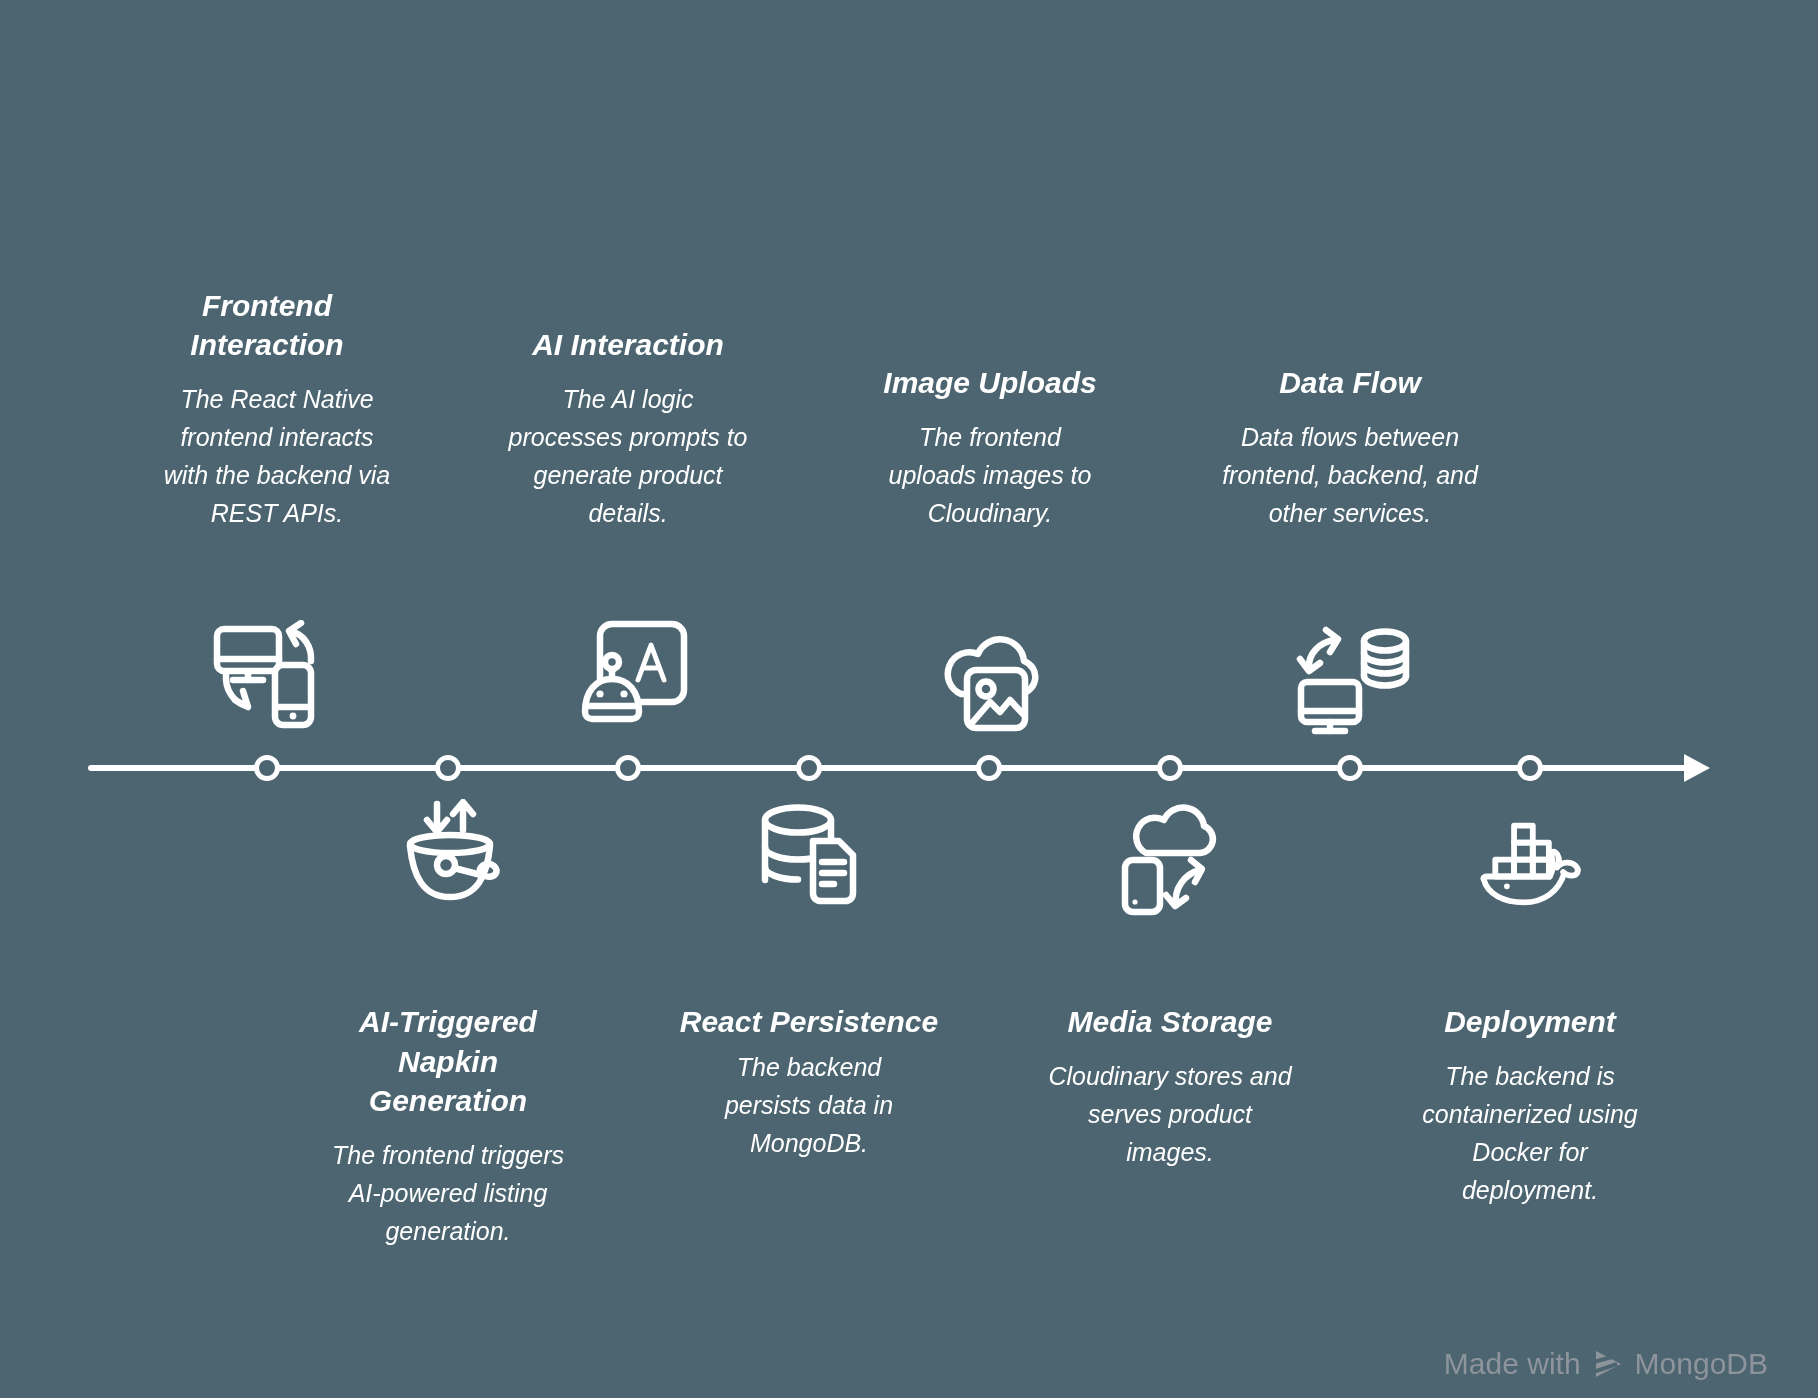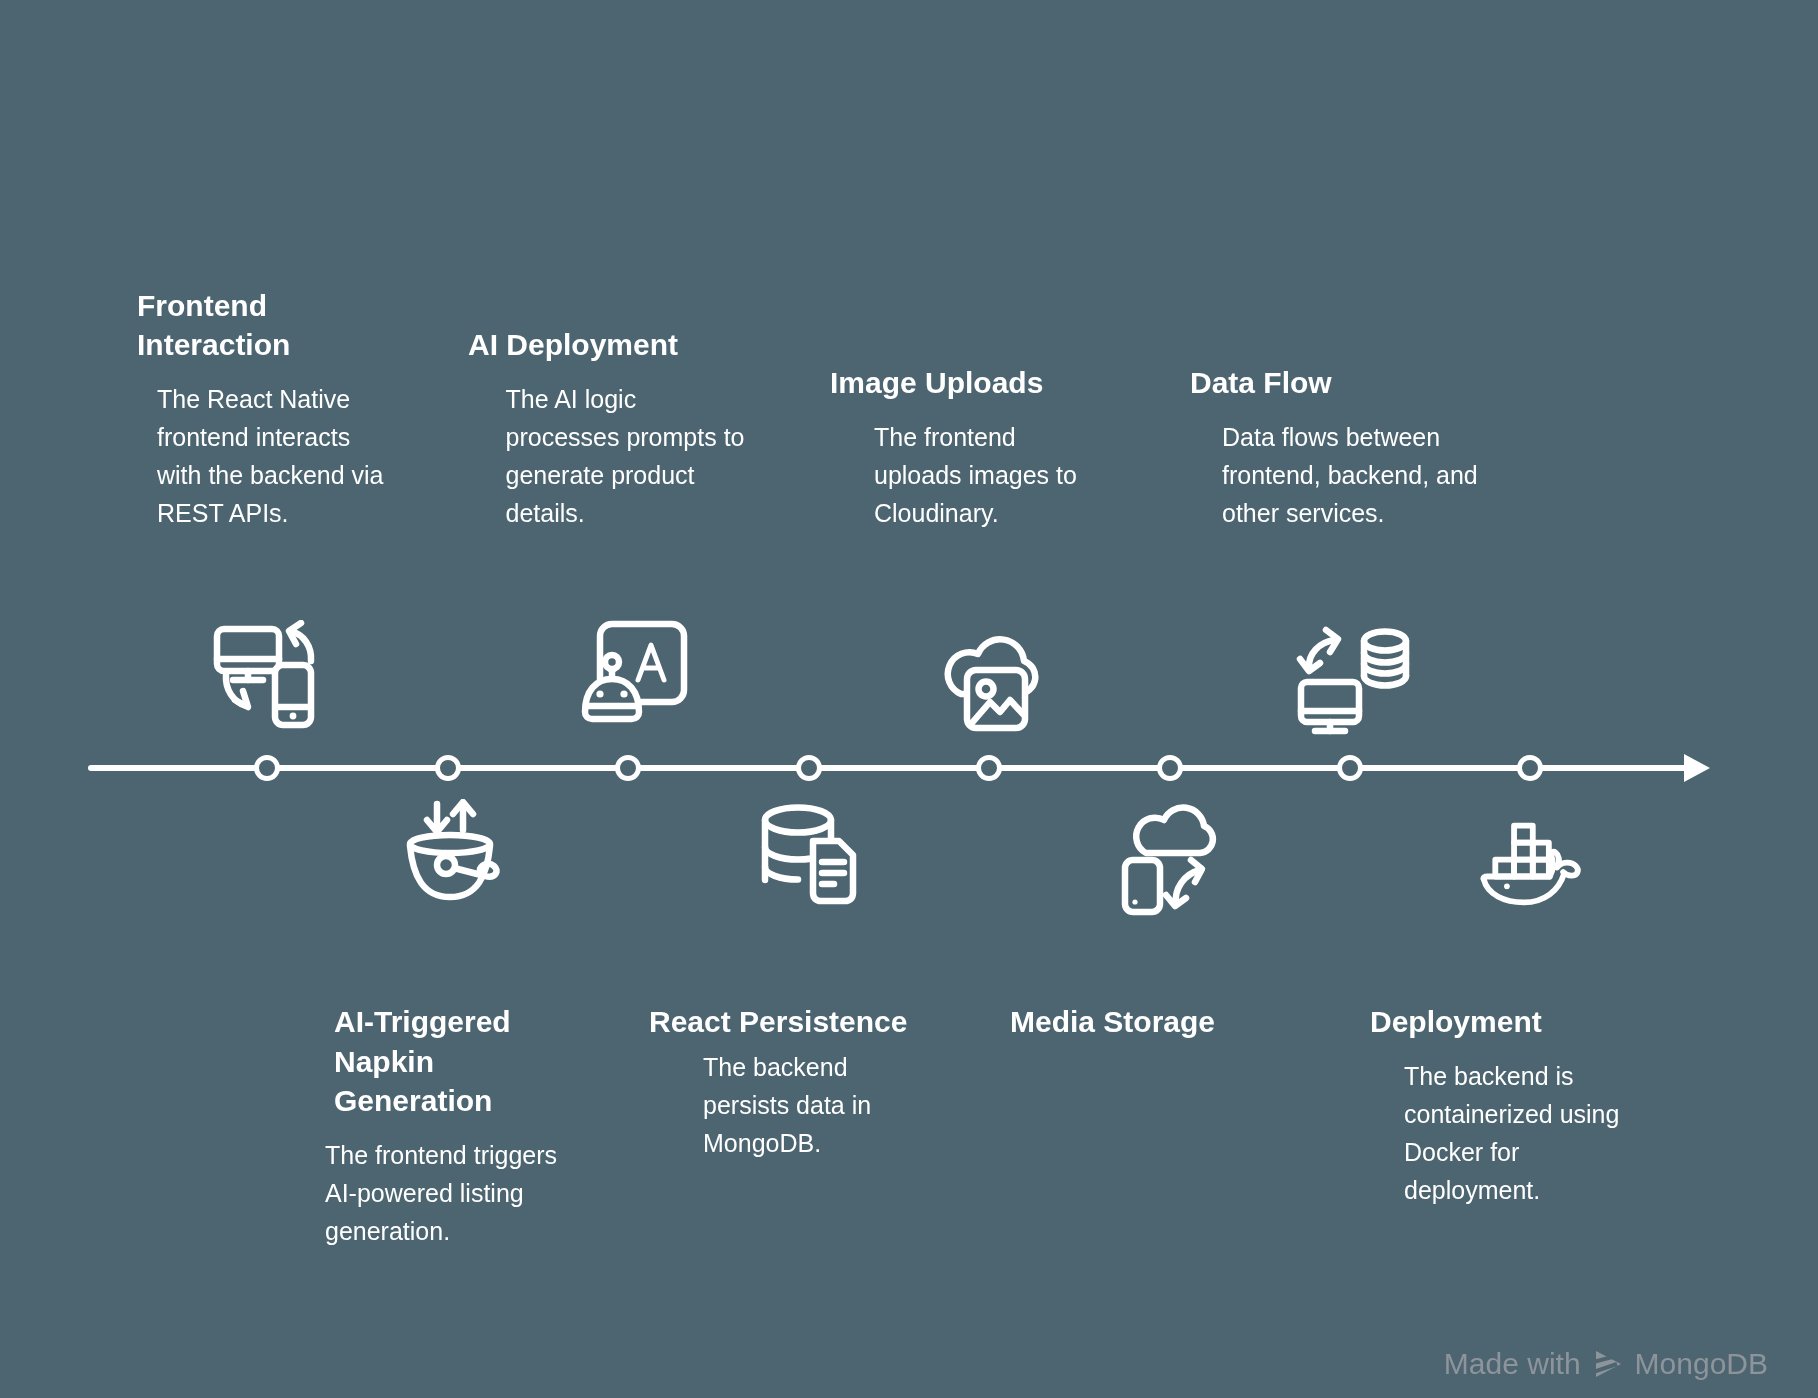--- a/index.html
+++ b/index.html
@@ -8,21 +8,21 @@
   #canvas{position:relative;width:1818px;height:1398px;background:var(--bg);overflow:hidden;}
 
   
   .tl-line{position:absolute;left:88px;top:765px;width:1600px;height:6px;background:var(--fg);border-radius:3px;}
   .tl-arrow{position:absolute;left:1684px;top:754px;width:0;height:0;
             border-left:26px solid var(--fg);border-top:14px solid transparent;border-bottom:14px solid transparent;}
   .tl-node{position:absolute;top:755px;width:26px;height:26px;box-sizing:border-box;
            border:5px solid var(--fg);border-radius:50%;background:var(--bg);z-index:2;}
 
   
-  .step{position:absolute;color:var(--fg);}
+  .step{position:absolute;text-align:center;color:var(--fg);font-style:italic;}
   .step .title{font-size:30px;font-weight:bold;line-height:1.32;margin:0 auto;}
   .step .desc{font-size:25px;font-weight:500;line-height:1.52;margin:15px auto 0;}
   .nowrap .title{white-space:nowrap;}
 
   .s1{left:137px;width:260px;bottom:866px;} .s1 .desc{max-width:240px;margin-left:20px;}
   .s2{left:468px;width:320px;bottom:866px;} .s2 .desc{max-width:245px;}
   .s3{left:830px;width:320px;bottom:866px;} .s3 .desc{max-width:232px;}
   .s4{left:1190px;width:320px;bottom:866px;} .s4 .desc{max-width:256px;}
   .s5{left:323px;width:250px;top:1002px;}  .s5 .title{max-width:228px;} .s5 .desc{max-width:246px;}
   .s6{left:649px;width:320px;top:1002px;}  .s6 .desc{max-width:212px;margin-top:6px;}
@@ -55,41 +55,42 @@
   <div class="tl-node" style="left:976px"></div>
   <div class="tl-node" style="left:1157px"></div>
   <div class="tl-node" style="left:1337px"></div>
   <div class="tl-node" style="left:1517px"></div>
 
   <div class="step s1">
     <div class="title">Frontend Interaction</div>
     <div class="desc">The React Native frontend interacts with the backend via REST APIs.</div>
   </div>
   <div class="step s2 nowrap">
-    <div class="title">AI Deployment</div>
+    <div class="title">AI Interaction</div>
     <div class="desc">The AI logic processes prompts to generate product details.</div>
   </div>
   <div class="step s4 nowrap">
     <div class="title">Data Flow</div>
     <div class="desc">Data flows between frontend, backend, and other services.</div>
   </div>
   <div class="step s3 nowrap">
     <div class="title">Image Uploads</div>
     <div class="desc">The frontend uploads images to Cloudinary.</div>
   </div>
   <div class="step s5">
     <div class="title">AI-Triggered Napkin Generation</div>
     <div class="desc">The frontend triggers AI-powered listing generation.</div>
   </div>
   <div class="step s6 nowrap">
     <div class="title">React Persistence</div>
     <div class="desc">The backend persists data in MongoDB.</div>
   </div>
   <div class="step s7 nowrap">
     <div class="title">Media Storage</div>
+    <div class="desc">Cloudinary stores and serves product images.</div>
   </div>
   <div class="step s8 nowrap">
     <div class="title">Deployment</div>
     <div class="desc">The backend is containerized using Docker for deployment.</div>
   </div>
 
   <svg class="icon" style="left:212px;top:620px" width="116" height="116" viewBox="0 0 116 116">
     <rect class="st" x="5" y="9" width="62" height="42" rx="7"></rect>
     <line class="st" x1="5" y1="39" x2="67" y2="39"></line>
     <line class="st" x1="36" y1="51" x2="36" y2="60"></line>

